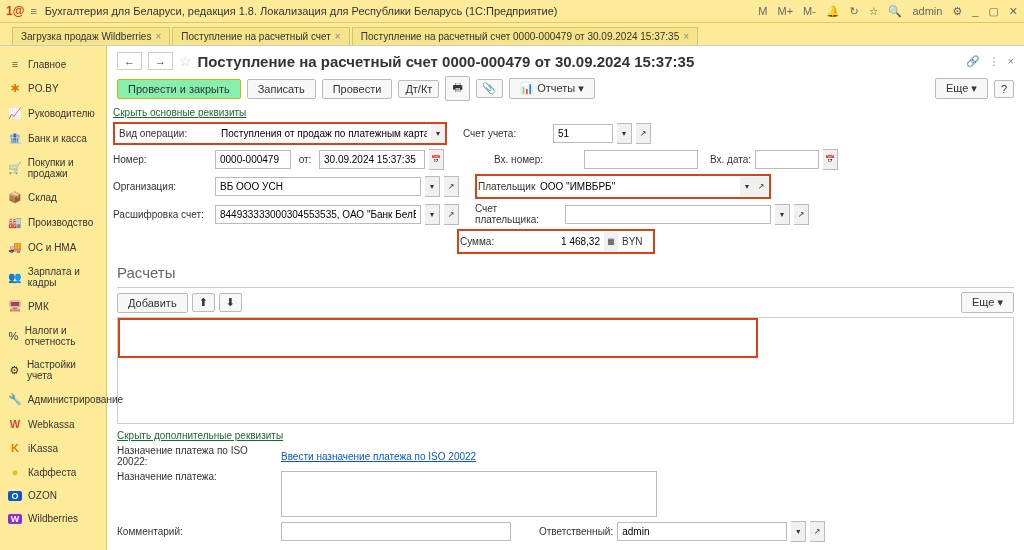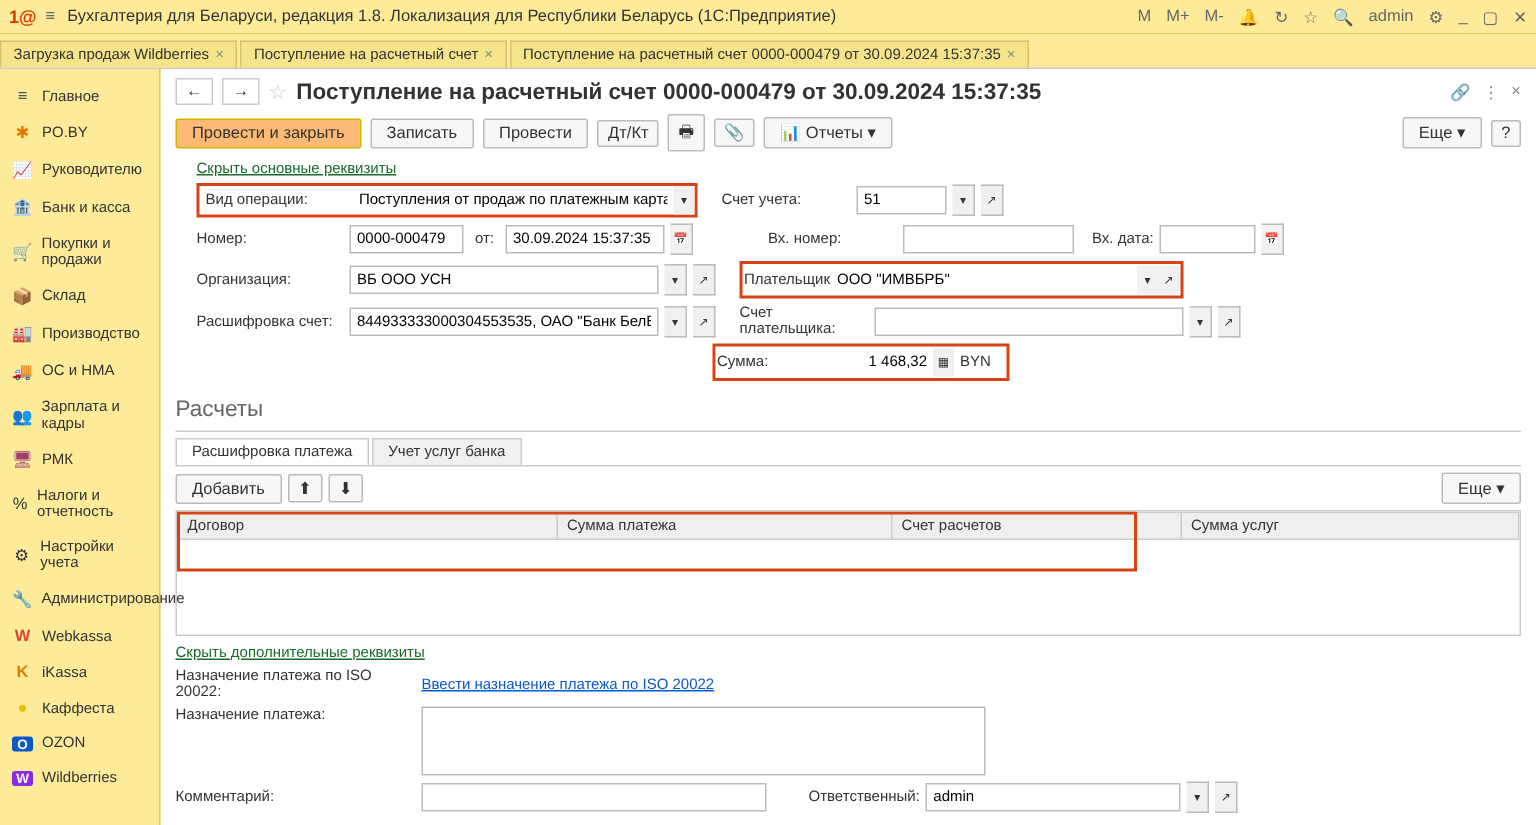--- a/index.html
+++ b/index.html
@@ -2,40 +2,40 @@
 <html><head>
 <meta charset="utf-8">
 <style>
 html,body{margin:0;padding:0;font-family:Arial,sans-serif;font-size:11px;color:#333;background:#fff;width:1024px;height:550px;overflow:hidden}
 .titlebar{background:#fdeb99;height:22px;display:flex;align-items:center;padding:0 6px;border-bottom:1px solid #e0c860}
 .titlebar .logo{color:#d73a00;font-weight:bold;font-size:12px;margin-right:6px}
 .titlebar .burger{margin-right:8px;color:#666}
 .titlebar .title{flex:1;color:#333;font-size:11px}
 .titlebar .tools{display:flex;gap:10px;color:#666;font-size:11px;align-items:center}
 .titlebar .tools span{cursor:pointer}
-.tabbar{background:#fdeb99;height:22px;display:flex;align-items:flex-end;padding-left:0;border-bottom:1px solid #ccc}
+.tabbar{background:#fdeb99;height:22px;display:flex;align-items:flex-end;padding-left:12px;border-bottom:1px solid #ccc}
 .tab{background:#f5e48a;border:1px solid #d4c46f;border-bottom:none;padding:3px 8px;font-size:10px;margin-right:2px;display:flex;align-items:center;gap:4px;cursor:pointer}
 .tab .close{color:#888;font-size:10px}
 .workspace{display:flex;height:506px}
 .sidebar{width:106px;background:#fdeb99;border-right:1px solid #e0c860;padding-top:6px}
 .sidebar-item{display:flex;align-items:center;gap:6px;padding:6px 8px;font-size:10px;color:#333;cursor:pointer}
 .sidebar-item .ic{width:14px;text-align:center;font-size:11px}
 .main{flex:1;display:flex;flex-direction:column;overflow:hidden}
 .doc-header{display:flex;align-items:center;gap:6px;padding:6px 10px}
 .nav-btn{border:1px solid #ccc;background:#fff;padding:2px 6px;font-size:11px;cursor:pointer}
 .star{color:#ccc;font-size:14px}
 .doc-title{font-size:15px;font-weight:bold}
 .header-tools{margin-left:auto;display:flex;gap:8px;color:#888}
 .toolbar{display:flex;align-items:center;gap:6px;padding:0 10px 6px}
 .btn{border:1px solid #bbb;background:#f7f7f7;padding:3px 10px;font-size:11px;cursor:pointer;border-radius:2px}
-.btn-yellow{background:#fdba74;border-color:#d4b400}
+.btn-yellow{background:#86efac;border-color:#d4b400}
 .btn-sm{padding:2px 6px}
 .toolbar .spacer{flex:1}
 .link{color:#1a6b2b;text-decoration:underline;cursor:pointer;font-size:10px}
-.form-area{padding:0 24px}
+.form-area{padding:0 6px}
 .row{display:flex;align-items:center;gap:4px;margin-bottom:4px;font-size:10px}
 .lbl{width:98px;text-align:left;color:#333}
 .lbl2{width:86px}
 .inp{border:1px solid #bbb;height:17px;padding:0 4px;font-size:10px;background:#fff}
 .sel-btn{border:1px solid #bbb;border-left:none;width:14px;height:19px;display:flex;align-items:center;justify-content:center;font-size:8px;background:#f0f0f0;cursor:pointer}
 .hl-wrap{border:2px solid #d84315;padding:1px;display:inline-flex;align-items:center}
 .section-tabs{margin:6px 10px 0;border-bottom:1px solid #ccc}
 .section-title{padding:6px 10px 0;font-size:15px;color:#666}
 .subtabs{margin:4px 10px 0;border-bottom:1px solid #ccc;display:flex}
 .subtab{padding:3px 10px;font-size:10px;border:1px solid #ccc;border-bottom:none;background:#f0f0f0;cursor:pointer;margin-right:2px}
@@ -258,42 +258,32 @@
           <input class="inp" style="width: 78px; text-align: right; border: none;" value="1 468,32">
           <span class="sel-btn" style="border:none">▦</span>
           <span class="inp" style="width:26px;display:inline-flex;align-items:center;border:none">BYN</span>
         </span>
       </div>
     </div>
 
     <div class="section-title">Расчеты</div>
     <div class="section-tabs"></div>
 
-    <div class="subtabs">
-      <div class="subtab active">Расшифровка платежа</div>
-      <div class="subtab">Учет услуг банка</div>
-    </div>
 
     <div class="grid-toolbar">
       <span class="btn">Добавить</span>
       <span class="btn btn-sm">⬆</span>
       <span class="btn btn-sm">⬇</span>
       <div style="flex:1"></div>
       <span class="btn"><span>Еще</span> ▾</span>
     </div>
 
     <div class="grid">
       <table>
         <tbody>
-            <tr>
-          <th style="width:240px">Договор</th>
-          <th style="width:210px">Сумма платежа</th>
-          <th style="width:180px">Счет расчетов</th>
-          <th>Сумма услуг</th>
-        </tr>
       </tbody>
         </table>
       <div class="grid-hl" style="left:0;top:0;width:636px;height:36px"></div>
     </div>
 
     <div class="bottom">
       <div class="row">
           <span class="link">Скрыть дополнительные реквизиты</span>
         </div>
       <div class="row">

